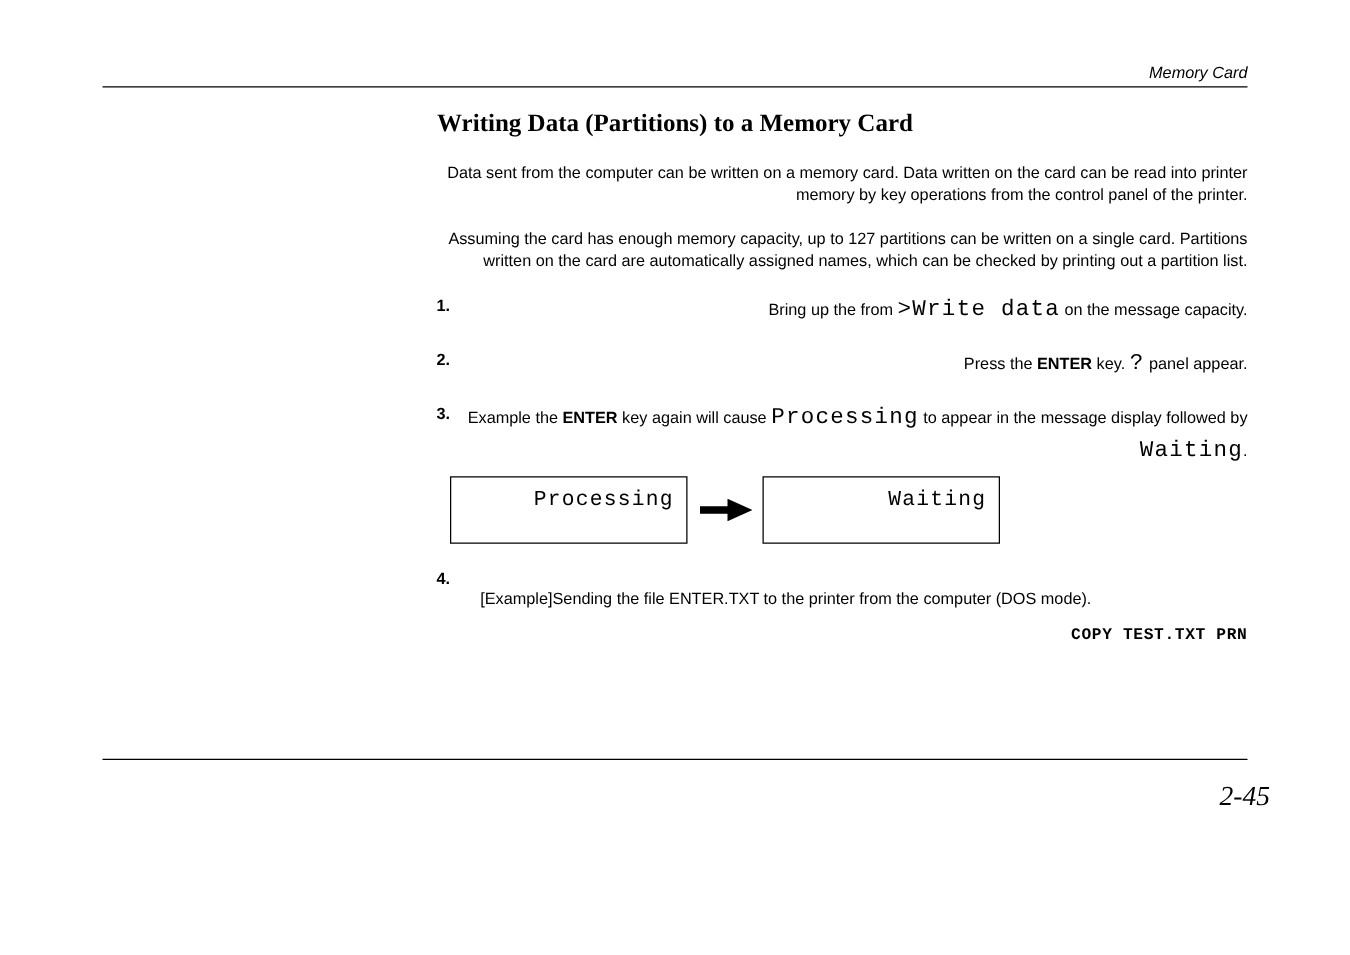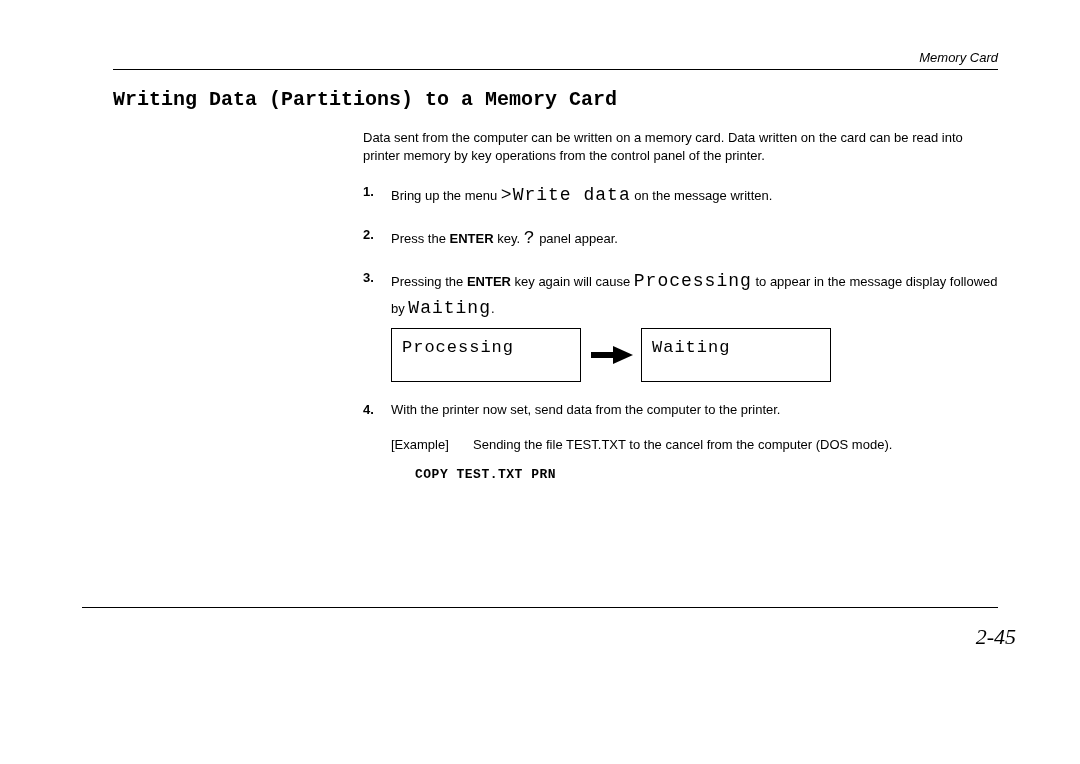--- a/index.html
+++ b/index.html
@@ -7,44 +7,46 @@
     padding: 0;
     background: #fff;
     font-family: Arial, Helvetica, sans-serif;
     font-size: 13px;
     color: #000;
     width: 1080px;
     height: 764px;
     position: relative;
   }
   .page {
-    padding: 50px 82px 40px 113px;
+    padding: 50px 82px 40px 82px;
     position: relative;
     height: 674px;
     box-sizing: border-box;
   }
   .header-right {
     text-align: right;
     font-style: italic;
     font-size: 13px;
     margin-bottom: 4px;
   }
   .hr {
     border: none;
     border-top: 1.5px solid #000;
     margin: 0 0 18px 0;
   }
   .title {
     font-size: 20px;
     font-weight: bold;
     margin: 0 0 18px 0;
-    font-family: Liberation Mono, monospace;
+    font-family: Liberation Serif, serif;
+    text-align: center;
   }
   .body-indent {
     margin-left: 250px;
+    text-align: right;
   }
   .para {
     font-size: 13px;
     line-height: 1.35;
     margin-bottom: 18px;
   }
   .steps {
     list-style: none;
     padding: 0;
     margin: 0;
@@ -138,41 +140,42 @@
 <div class="page">
 
   <div class="header-right">Memory Card</div>
   <hr class="hr">
 
   <h1 class="title">Writing Data (Partitions) to a Memory Card</h1>
 
   <div class="body-indent">
 
     <p class="para">Data sent from the computer can be written on a memory card.  Data written on the card can be read into printer memory by key operations from the control panel of the printer.</p>
+    <p class="para">Assuming the card has enough memory capacity, up to 127 partitions can be written on a single card. Partitions written on the card are automatically assigned names, which can be checked by printing out a partition list.</p>
 
     <ol class="steps">
 
       <li class="step">
         <div class="step-num">1.</div>
         <div class="step-body">
-          <span>Bring up the menu </span><span class="lcd">&gt;Write data</span><span> on the message written.</span>
+          <span>Bring up the from </span><span class="lcd">&gt;Write data</span><span> on the message capacity.</span>
         </div>
       </li>
 
       <li class="step">
         <div class="step-num">2.</div>
         <div class="step-body">
           <span>Press the </span><span class="bold">ENTER</span><span> key. </span><span class="lcd">?</span><span> panel appear.</span>
         </div>
       </li>
 
       <li class="step">
         <div class="step-num">3.</div>
         <div class="step-body">
-          <span>Pressing the </span><span class="bold">ENTER</span><span> key again will cause </span><span class="lcd">Processing</span><span> to appear in the message display followed by </span><span class="lcd">Waiting</span><span>.</span>
+          <span>Example the </span><span class="bold">ENTER</span><span> key again will cause </span><span class="lcd">Processing</span><span> to appear in the message display followed by </span><span class="lcd">Waiting</span><span>.</span>
 
           <div class="display-row">
             <div class="lcd-box">
               <span class="txt">Processing</span>
             </div>
             <div class="arrow">
               <svg width="44" height="18" viewBox="0 0 44 18">
                 <rect x="2" y="6" width="24" height="6" fill="#000"></rect>
                 <polygon points="24,0 44,9 24,18" fill="#000"></polygon>
               </svg>
@@ -181,25 +184,24 @@
               <span class="txt">Waiting</span>
             </div>
           </div>
 
         </div>
       </li>
 
       <li class="step">
         <div class="step-num">4.</div>
         <div class="step-body">
-          <div>With the printer now set, send data from the computer to the printer.</div>
 
           <div class="example-row" style="margin-top:16px;">
             <div class="example-label">[Example]</div>
-            <div>Sending the file TEST.TXT to the cancel from the computer (DOS mode).</div>
+            <div>Sending the file ENTER.TXT to the printer from the computer (DOS mode).</div>
           </div>
 
           <div class="sub-indent mono-bold">COPY TEST.TXT PRN</div>
 
         </div>
       </li>
 
     </ol>
   </div>
 

